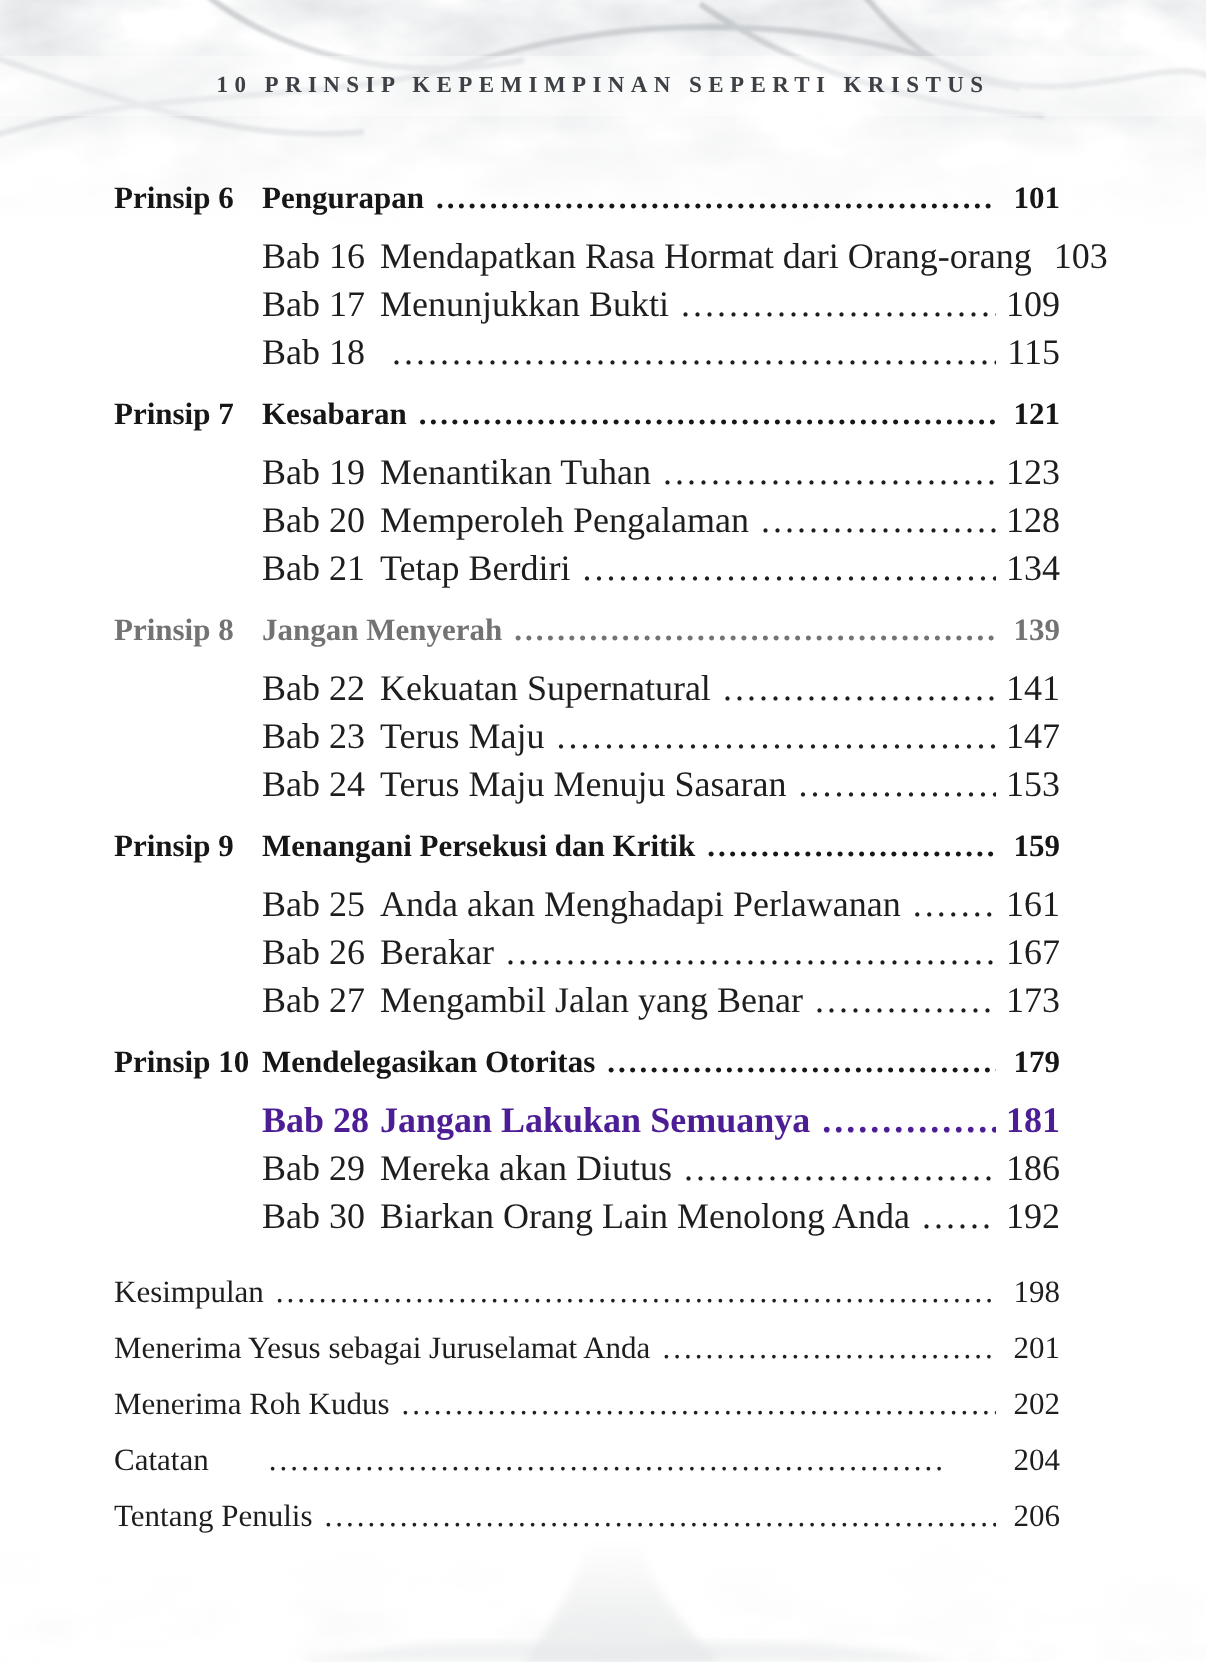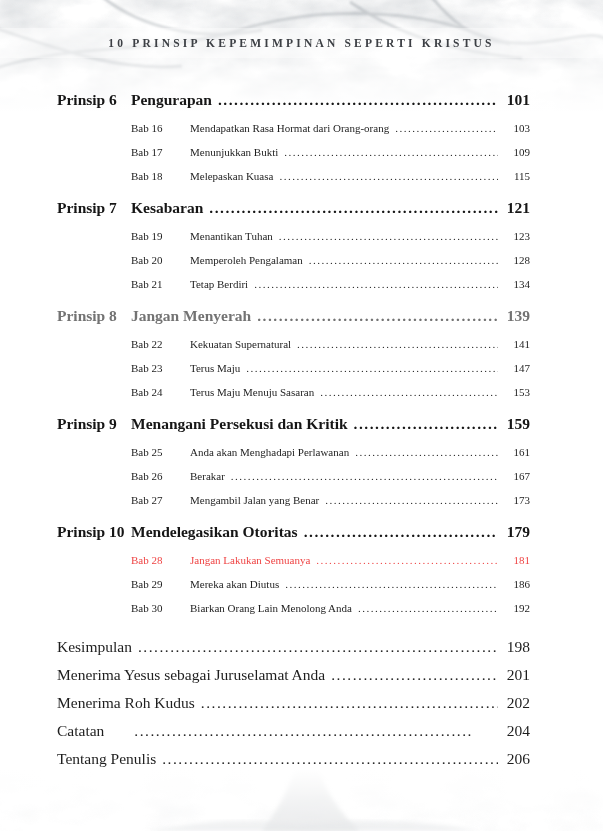--- a/index.html
+++ b/index.html
@@ -18,21 +18,21 @@
   }
   .toc { position:absolute; left:57px; top:88px; width:473px; }
   .row { display:flex; align-items:baseline; white-space:nowrap; }
   .group { margin-bottom:8px; }
   .heading {
     font-weight:bold; line-height:24px; margin-bottom:4px;
     font-size:15.5px; color:#161616;
   }
   .plabel { width:74px; flex:none; }
   .ptitle, .ctitle, .btitle { flex:none; }
-  .chapter { line-height:24px; font-size:11px; color:#1e1e1e;align-items:center; }
+  .chapter { line-height:24px; font-size:18px; color:#1e1e1e;align-items:center; }
   .clabel { margin-left:74px; width:59px; flex:none; }
   .dots { flex:1 1 auto; min-width:0; overflow:hidden; margin-left:6px; }
   .dots::after {
     content:"......................................................................................................................................";
     letter-spacing:1.5px;
   }
   .pnum { flex:none; margin-left:5px; min-width:27px; text-align:right; font-variant-numeric:oldstyle-nums; }
   .backmatter { margin-top:13px; }
   .back { line-height:28px; font-size:15.5px; color:#1e1e1e; }
 </style>
@@ -105,21 +105,20 @@
     <span class="pnum">103</span>
   </div>
         <div class="row chapter" style="color: rgb(30, 30, 30);">
     <span class="clabel">Bab 17</span>
     <span class="ctitle">Menunjukkan Bukti</span>
     <span class="dots"></span>
     <span class="pnum">109</span>
   </div>
         <div class="row chapter" style="color: rgb(30, 30, 30);">
     <span class="clabel">Bab 18</span>
-    <span class="ctitle">Melepaskan Kuasa</span>
     <span class="dots"></span>
     <span class="pnum">115</span>
   </div>
       </section>
       <section class="group">
     <div class="row heading" style="color: rgb(22, 22, 22);">
       <span class="plabel">Prinsip 7</span>
       <span class="ptitle">Kesabaran</span>
       <span class="dots"></span>
       <span class="pnum">121</span>
@@ -195,21 +194,21 @@
     <span class="pnum">173</span>
   </div>
       </section>
       <section class="group">
     <div class="row heading" style="color: rgb(22, 22, 22);">
       <span class="plabel">Prinsip 10</span>
       <span class="ptitle">Mendelegasikan Otoritas</span>
       <span class="dots"></span>
       <span class="pnum">179</span>
     </div>
-  <div class="row chapter" style="color: #ef4444;">
+  <div class="row chapter" style="color: #4c1d95; font-weight: bold;">
     <span class="clabel">Bab 28</span>
     <span class="ctitle">Jangan Lakukan Semuanya</span>
     <span class="dots"></span>
     <span class="pnum">181</span>
   </div>
         <div class="row chapter" style="color: rgb(30, 30, 30);">
     <span class="clabel">Bab 29</span>
     <span class="ctitle">Mereka akan Diutus</span>
     <span class="dots"></span>
     <span class="pnum">186</span>

